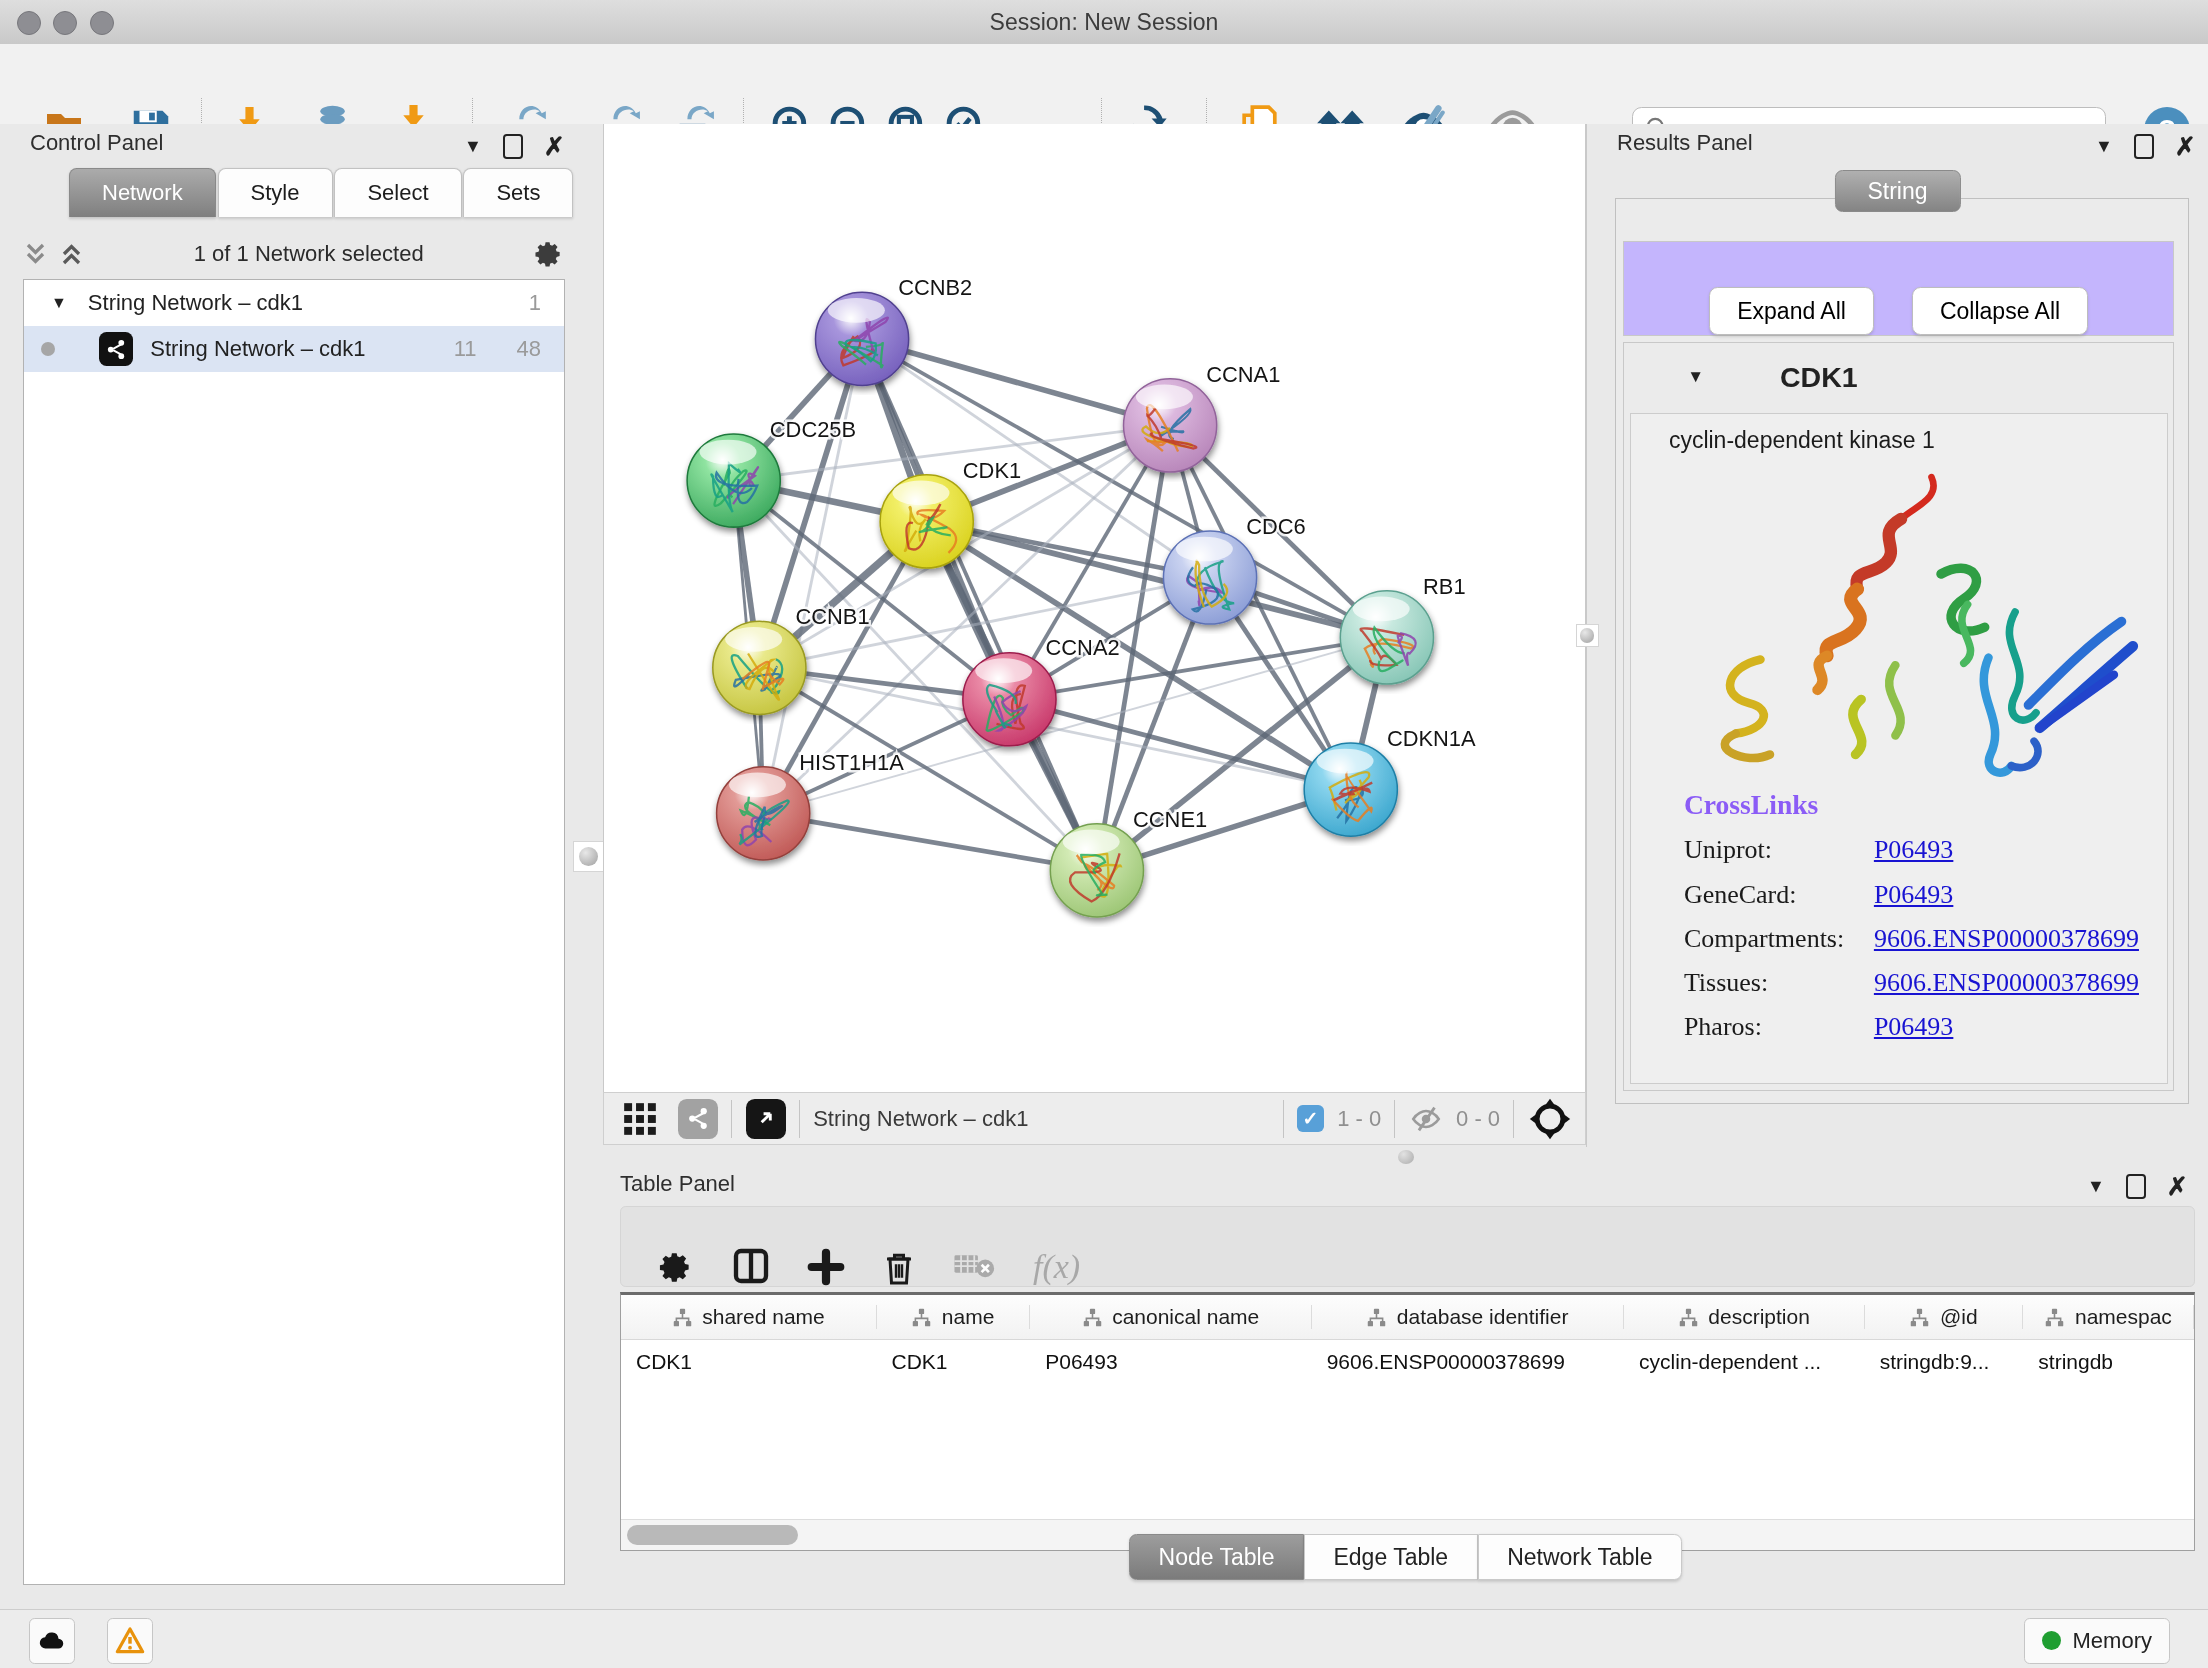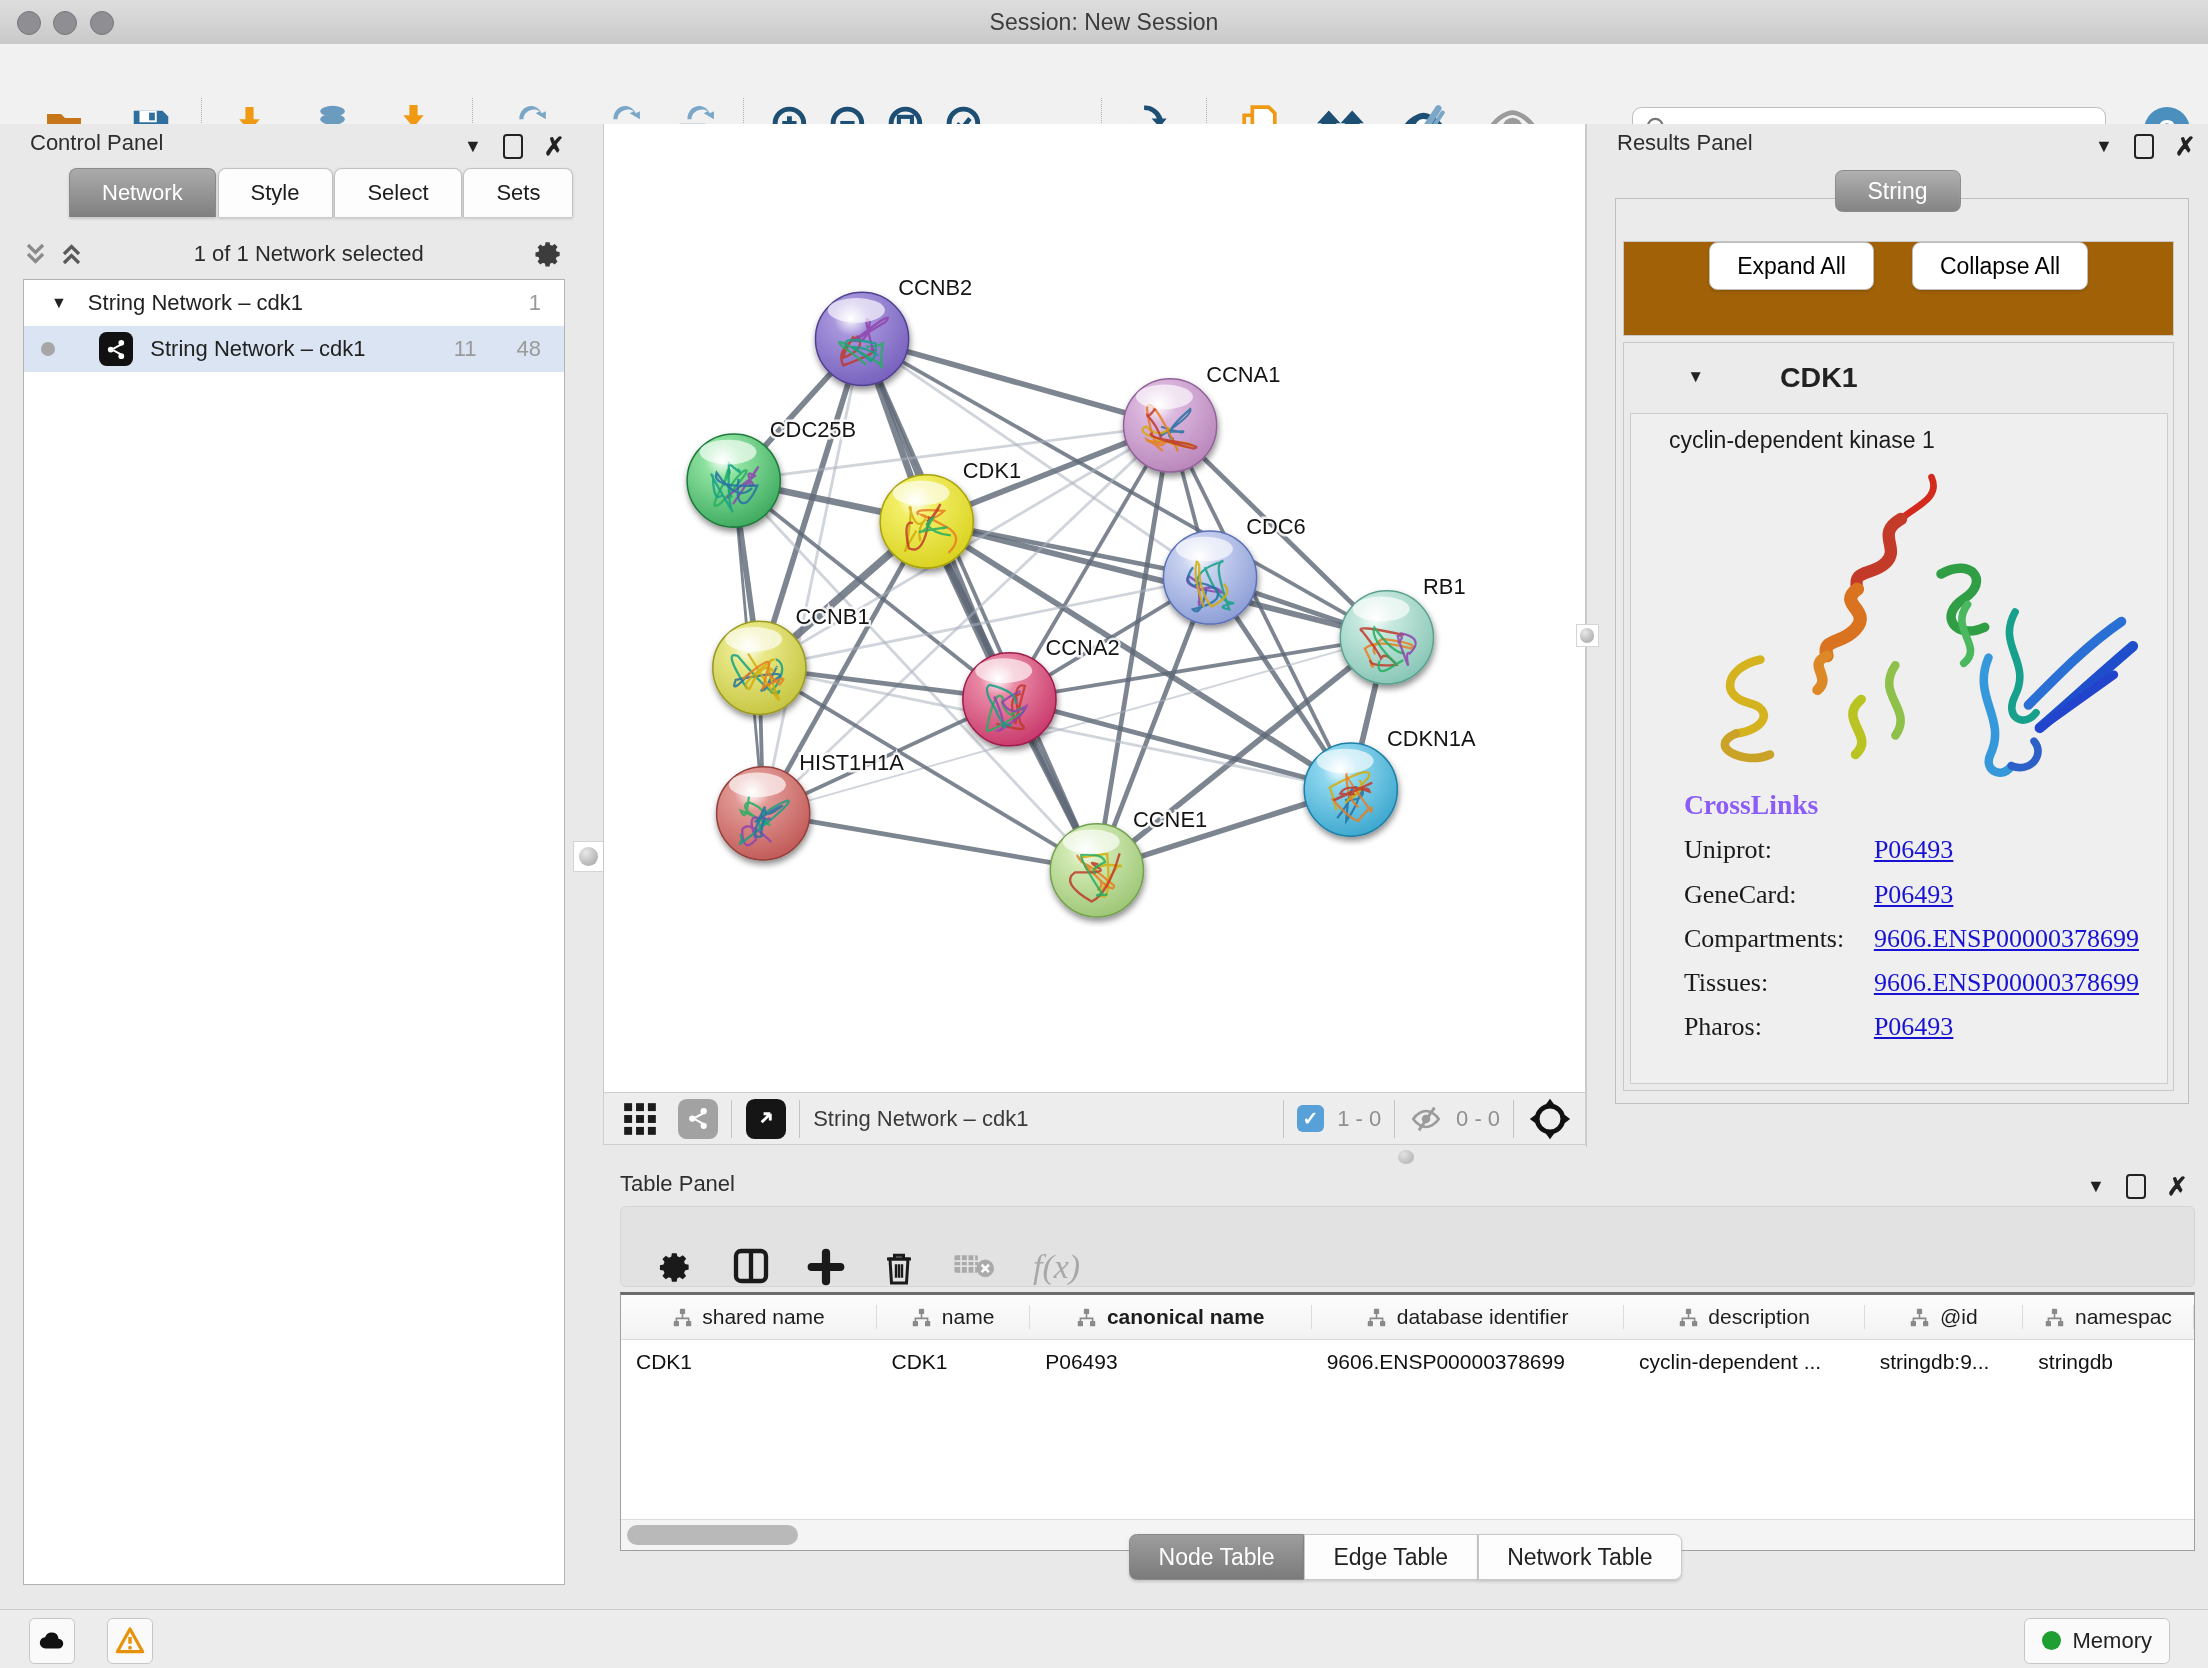--- a/index.html
+++ b/index.html
@@ -72,21 +72,21 @@
 
   
   .results-panel{left:1586px;top:124px;width:622px;height:1023px;background:#e9e9e9;
       border-left:1px solid #c9c9c9;box-sizing:border-box;}
   .rp-container{position:absolute;left:27.6px;top:74px;width:572px;height:904px;
       background:#ebebeb;border:1.9px solid #c0c0c0;}
   .string-tab{position:absolute;left:50%;top:46px;transform:translateX(-50%);
       padding:6.7px 32px;background:linear-gradient(#b0b0b0,#848484);color:#fff;font-size:23px;
       border-radius:7.6px;border:1px solid #8a8a8a;cursor:pointer;z-index:3;}
   .rp-btnbox{position:absolute;left:7.6px;top:42px;width:551px;height:95px;border:1.9px solid #c8c8c8;
-      background:#a16207;display:flex;align-items:flex-start;justify-content:center;gap:38px;box-sizing:border-box;}
+      background:#c4b5fd;display:flex;align-items:flex-end;justify-content:center;gap:38px;box-sizing:border-box;}
   .rp-btn{padding:9.5px 27px;background:#fff;border:1px solid #bdbdbd;border-radius:8.6px;
       font-size:23px;cursor:pointer;box-shadow:0 1.9px 2.9px rgba(0,0,0,.12);}
   .rp-section{position:absolute;left:7.6px;top:143px;width:551px;height:749px;border:1.9px solid #c8c8c8;box-sizing:border-box;}
   .rp-sec-head{height:68px;display:flex;align-items:center;}
   .rp-sec-title{font-size:28.5px;font-weight:bold;margin-left:76px;}
   .rp-inner{position:absolute;left:5.7px;top:70px;right:5.7px;bottom:5.7px;background:#efefef;
       border:1px solid #cccccc;overflow:hidden;}
   .rp-subtitle{font-size:23px;color:#1b1b1b;margin:13.3px 0 0 38px;}
   .crosslinks{position:absolute;left:53px;top:375px;font-family:"Liberation Serif",serif;}
   .cl-title{font-size:27.6px;font-weight:bold;color:#8b5cf6;}
@@ -746,21 +746,21 @@
             <svg width="21" height="21" viewBox="0 0 24 24">
               <g fill="#8a8a8a">
                 <rect x="9" y="2" width="6" height="6" rx="1"></rect>
                 <rect x="2" y="16" width="6" height="6" rx="1"></rect>
                 <rect x="16" y="16" width="6" height="6" rx="1"></rect>
               </g>
               <path d="M12 8v5M5 16v-3h14v3" stroke="#8a8a8a" stroke-width="1.8" fill="none"></path>
             </svg>
             <span>name</span>
           </div>
-          <div class="th" style="width: 282px; font-weight: bold;">
+          <div class="th" style="width: 282px;">
             <svg width="21" height="21" viewBox="0 0 24 24">
               <g fill="#8a8a8a">
                 <rect x="9" y="2" width="6" height="6" rx="1"></rect>
                 <rect x="2" y="16" width="6" height="6" rx="1"></rect>
                 <rect x="16" y="16" width="6" height="6" rx="1"></rect>
               </g>
               <path d="M12 8v5M5 16v-3h14v3" stroke="#8a8a8a" stroke-width="1.8" fill="none"></path>
             </svg>
             <span>canonical name</span>
           </div>

